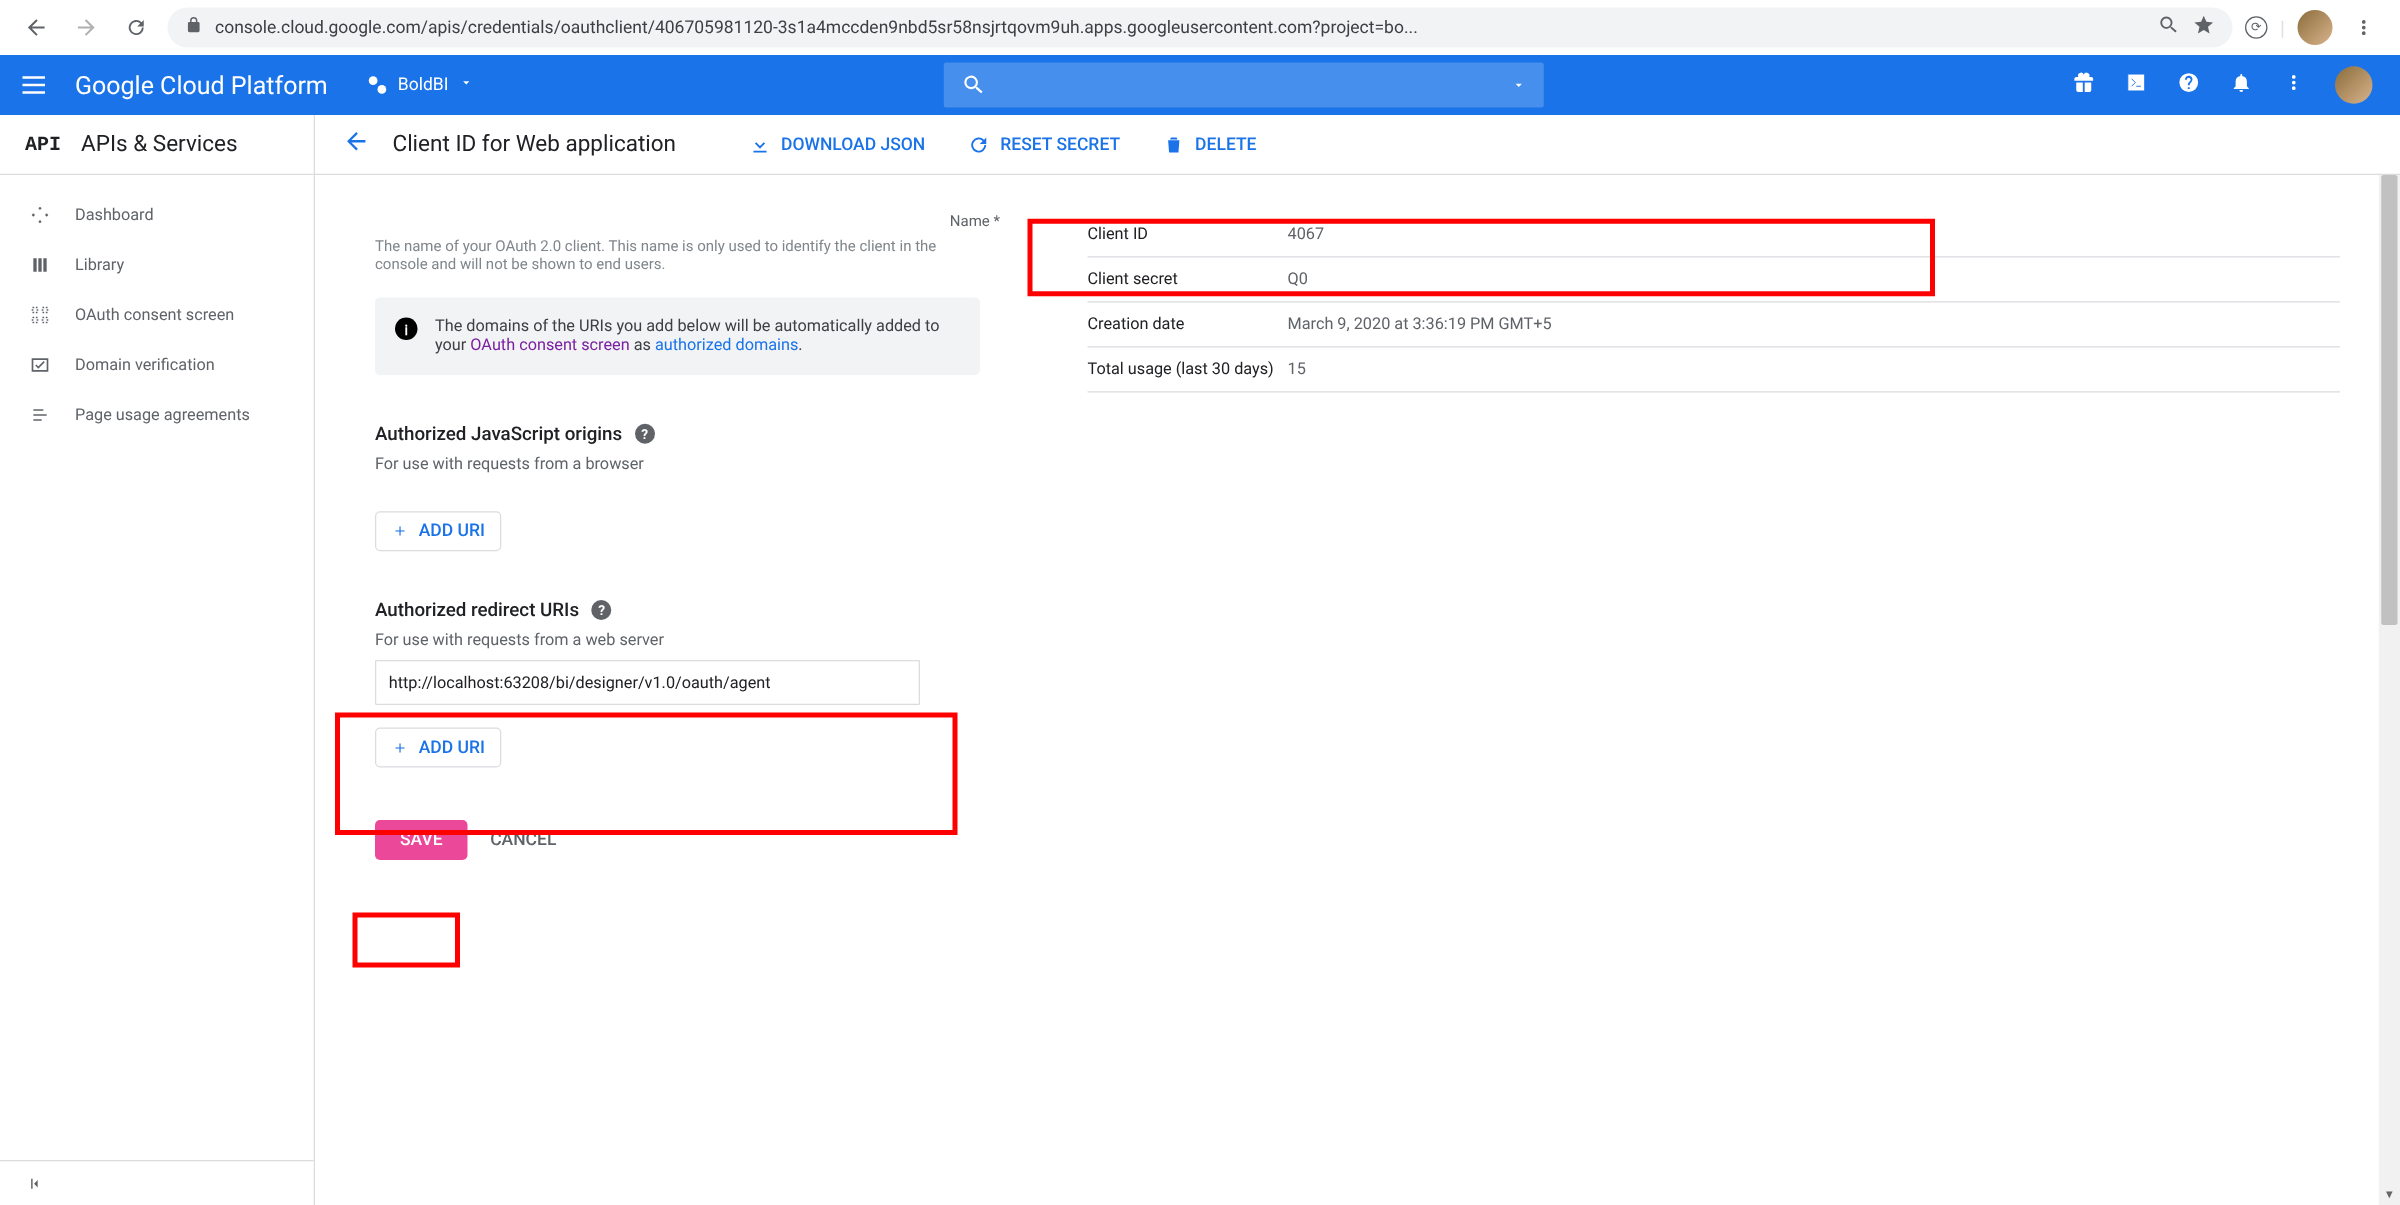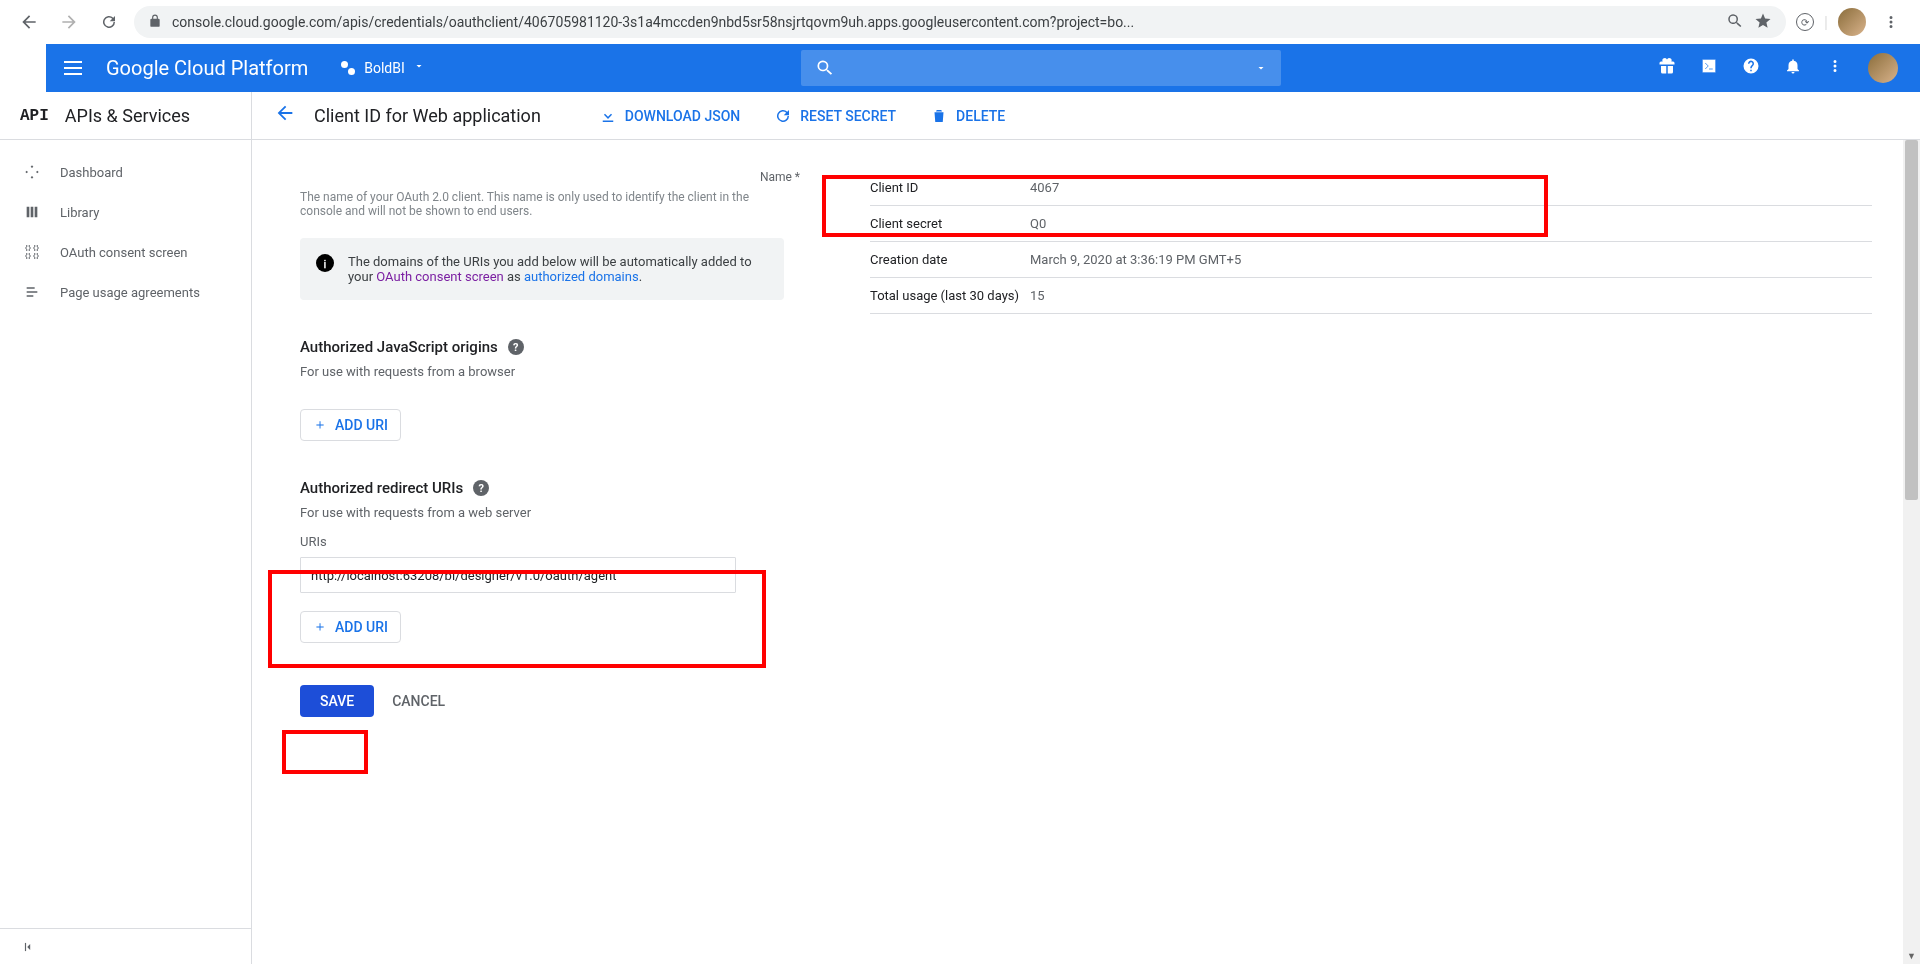--- a/index.html
+++ b/index.html
@@ -8,21 +8,21 @@
 
 .browser-bar { height: 44px; display: flex; align-items: center; gap: 10px; padding: 0 14px; background: #fff; }
 .browser-btn { width: 30px; height: 30px; border-radius: 50%; display: flex; align-items: center; justify-content: center; color: #5f6368; cursor: pointer; }
 .browser-btn.dis { color: #b0b0b0; }
 .addr { flex: 1; height: 32px; background: #f1f3f4; border-radius: 16px; display: flex; align-items: center; padding: 0 14px; font-size: 14px; color: #3c4043; gap: 10px; overflow: hidden; }
 .addr-text { white-space: nowrap; overflow: hidden; text-overflow: ellipsis; flex: 1; }
 .ext-ic { width: 18px; height: 18px; border: 1.5px solid #5f6368; border-radius: 50%; display: inline-flex; align-items: center; justify-content: center; font-size: 10px; color: #5f6368; }
 .avatar { width: 28px; height: 28px; border-radius: 50%; background: linear-gradient(135deg,#8a6d3b,#d9b38c); }
 
 
-.bluebar { height: 48px; background: #1a73e8; color: #fff; display: flex; align-items: center; padding-left: 18px; gap: 18px; margin-left: 46px; }
+.bluebar { height: 48px; background: #1a73e8; color: #fff; display: flex; align-items: center; padding-left: 18px; gap: 18px; }
 .menu-icon { width: 24px; height: 24px; display: flex; flex-direction: column; justify-content: center; gap: 4px; cursor: pointer; }
 .menu-icon span { height: 2px; background: #fff; width: 18px; }
 .brand { font-size: 20px; font-weight: 400; }
 .project-sel { display: flex; gap: 8px; font-size: 14px; padding: 4px 8px; border-radius: 3px; cursor: pointer; margin-left: 6px;}
 .project-bubbles { width: 16px; height: 16px; position: relative; }
 .project-bubbles::before, .project-bubbles::after { content:''; position:absolute; width:7px; height:7px; border-radius:50%; background:#fff; }
 .project-bubbles::before { top:1px; left:1px; }
 .project-bubbles::after { bottom:1px; right:1px; }
 .searchbox { margin-left: 350px; width: 480px; height: 36px; background: rgba(255,255,255,.2); border-radius: 2px; display: flex; align-items: center; padding: 0 14px; justify-content: space-between; color: #fff; }
 .rh-icons { margin-left: auto; display: flex; align-items: center; gap: 24px; padding-right: 22px; }
@@ -58,21 +58,21 @@
 .infobox { margin-top: 20px; width: 484px; background: #f1f3f4; padding: 16px 18px 16px 48px; font-size: 13px; color: #3c4043; border-radius: 4px; position: relative; }
 .infobox::before { content:'ℹ'; position:absolute; left:16px; top:16px; width:18px; height:18px; border-radius:50%; background:#000; color:#fff; display:flex; align-items:center; justify-content:center; font-size:11px; font-style:normal; font-weight:bold; }
 .infobox a { color: #1a73e8; text-decoration: none; }
 .infobox a.visited { color: #7b1fa2; }
 .section-title { font-size: 15px; font-weight: 500; color: #202124; margin-top: 38px; display: flex; align-items: center; gap: 10px;}
 .help-circle { width: 16px; height: 16px; background: #5f6368; color: #fff; border-radius: 50%; display: inline-flex; align-items:center; justify-content:center; font-size: 11px; font-weight: bold; }
 .sub { font-size: 13px; color: #5f6368; margin-top: 8px; }
 .add-uri { display: inline-flex; align-items: center; gap: 8px; border: 1px solid #dadce0; border-radius: 4px; padding: 6px 12px; font-size: 14px; color: #1a73e8; font-weight: 500; margin-top: 30px; cursor: pointer; }
 .uris-label { font-size: 13px; color: #5f6368; margin-top: 14px; }
 .uri-input { width: 436px; height: 36px; border: 1px solid #dadce0; border-radius: 1px; padding: 0 10px; font-size: 13px; color: #202124; outline: none; margin-top: 8px; }
-.btn-primary { background: #1d4ed8; color: #fff; border: none; border-radius: 4px; padding: 8px 20px; font-size: 14px; font-weight: 500; cursor: pointer; }
+.btn-primary { background: #ec4899; color: #fff; border: none; border-radius: 4px; padding: 8px 20px; font-size: 14px; font-weight: 500; cursor: pointer; }
 .btn-flat { color: #5f6368; font-size: 14px; font-weight: 500; cursor: pointer; margin-left: 18px; }
 
 .rightcol { flex: 1; }
 .detail-row { display: flex; border-bottom: 1px solid #dadce0; padding: 10px 0; font-size: 13px; }
 .detail-row .k { width: 160px; color: #202124; }
 .detail-row .v { color: #5f6368; }
 
 
 .redbox { position: absolute; border: 4px solid #ff0000; pointer-events: none; z-index: 10; }
 
@@ -190,20 +190,29 @@
           </span>
         <span>Library</span>
       </div>
       <div class="navitem">
         <span class="navic">
             <svg viewBox="0 0 24 24">
               <path d="M3 3h6v6H3zM15 3h6v6h-6zM3 15h6v6H3zM15 15h6v6h-6z" fill="none" stroke="#5f6368" stroke-width="2" stroke-dasharray="2"></path>
             </svg>
           </span>
         <span>OAuth consent screen</span>
+      </div>
+      <div class="navitem">
+        <span class="navic">
+            <svg viewBox="0 0 24 24">
+              <path d="M3 5h18v14H3z" fill="none" stroke="#5f6368" stroke-width="2"></path>
+              <path d="M7 12l3 3 7-7" fill="none" stroke="#5f6368" stroke-width="2"></path>
+            </svg>
+          </span>
+        <span>Domain verification</span>
       </div>
       <div class="navitem">
         <span class="navic">
             <svg viewBox="0 0 24 24">
               <path d="M4 6h12M4 12h16M4 18h10" stroke="#5f6368" stroke-width="2" fill="none"></path>
             </svg>
           </span>
         <span>Page usage agreements</span>
       </div>
     </div>
@@ -261,21 +270,20 @@
           <span>＋</span>
           <span>ADD URI</span>
         </div>
 
         <div class="section-title">
           <span>Authorized redirect URIs</span>
           <span class="help-circle">?</span>
         </div>
         <div class="sub">For use with requests from a web server</div>
 
-        <div class="uris-label">URIs</div>
         <input class="uri-input" value="http://localhost:63208/bi/designer/v1.0/oauth/agent" style="">
 
         <div class="add-uri" style="margin-top:18px;">
           <span>＋</span>
           <span>ADD URI</span>
         </div>
 
         <div style="margin-top:42px; display:flex; align-items:center;">
           <button class="btn-primary">SAVE</button>
           <span class="btn-flat">CANCEL</span>

